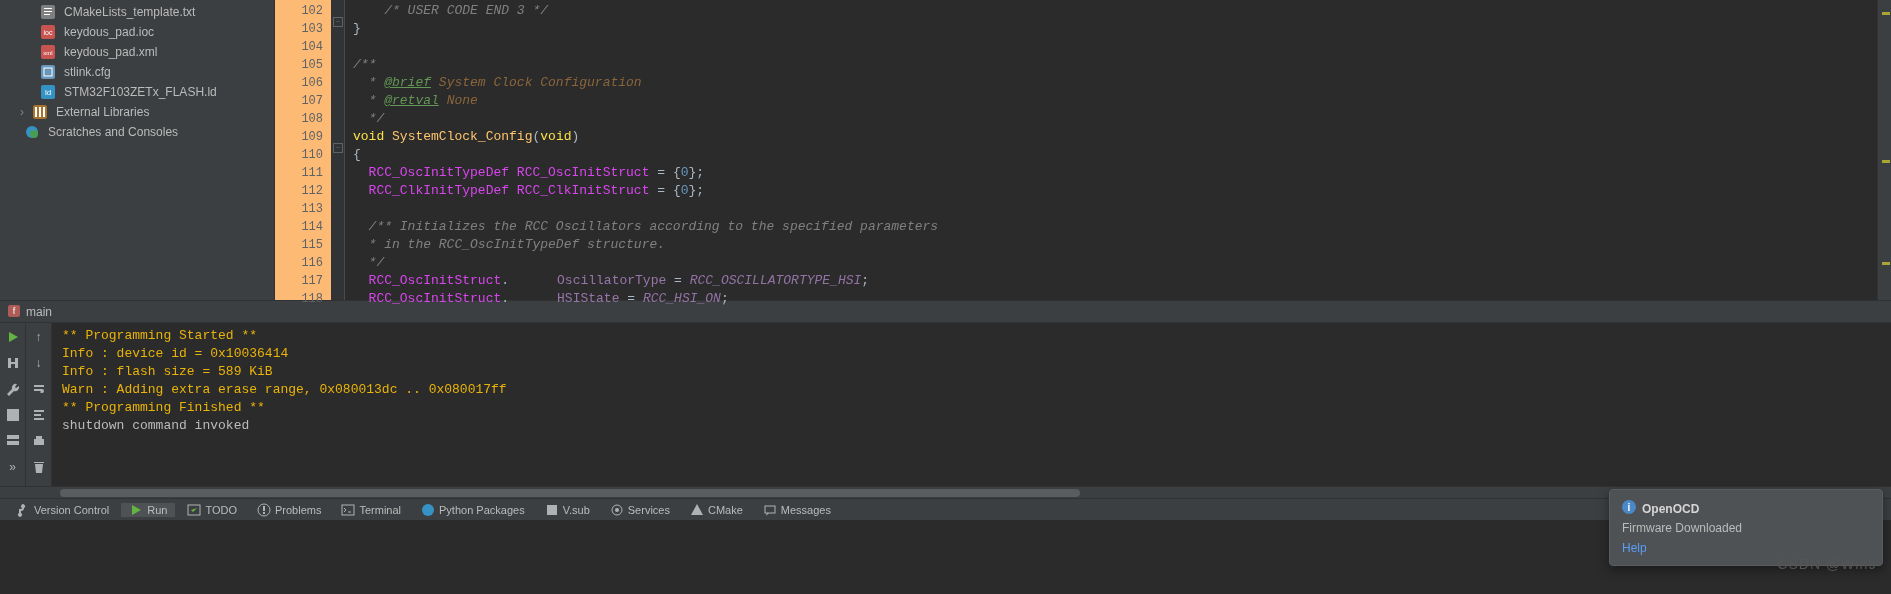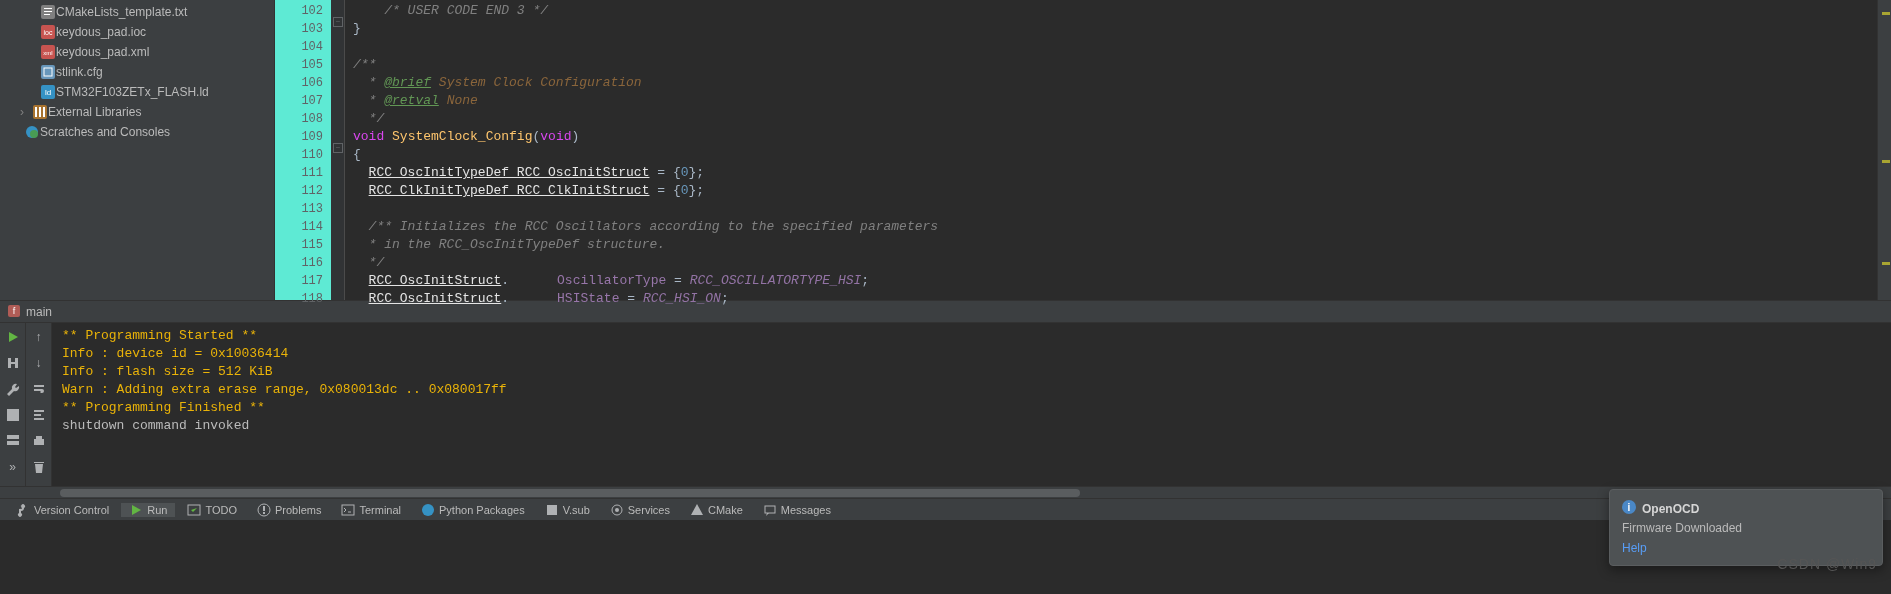--- a/index.html
+++ b/index.html
@@ -1,36 +1,36 @@
 <!DOCTYPE html>
 <html><head>
 <meta charset="utf-8">
 <style>
 * { margin:0; padding:0; box-sizing:border-box; }
 body { font-family:'Segoe UI',Arial,sans-serif; background:#2b2b2b; color:#a9b7c6; font-size:12px; width:1891px; height:594px; overflow:hidden; position:relative; }
 .main-container { display:flex; height:300px; }
 .project-tree { width:275px; background:#3c3f41; border-right:1px solid #323232; overflow:hidden; padding-top:2px; }
 .tree-item { display:flex; align-items:center; padding:2px 0 2px 40px; cursor:pointer; white-space:nowrap; font-size:12px; color:#bbbbbb; }
-.tree-item .icon { width:16px; height:16px; margin-right:0; display:inline-flex; align-items:center; justify-content:center; flex-shrink:0; }
+.tree-item .icon { width:16px; height:16px; margin-right:8px; display:inline-flex; align-items:center; justify-content:center; flex-shrink:0; }
 .tree-item.level0 { padding-left:20px; }
 .tree-item.level1 { padding-left:24px; }
 .chevron { width:10px; display:inline-block; color:#808080; margin-right:2px; }
 .editor { flex:1; background:#2b2b2b; display:flex; position:relative; }
-.gutter { width:56px; background:#5eead4; text-align:right; padding-right:8px; color:#606366; font-family:'Consolas','Courier New',monospace; font-size:12px; line-height:18px; padding-top:2px; user-select:none; }
+.gutter { width:56px; background:#fdba74; text-align:right; padding-right:8px; color:#606366; font-family:'Consolas','Courier New',monospace; font-size:12px; line-height:18px; padding-top:2px; user-select:none; }
 .gutter-line { height:18px; }
 .fold-col { width:14px; background:#313335; border-right:1px solid #4b4b4b; position:relative; }
 .fold-marker { position:absolute; left:2px; width:10px; height:10px; border:1px solid #606366; font-size:8px; line-height:8px; text-align:center; color:#606366; cursor:pointer; }
 .code-area { flex:1; font-family:'Consolas','Courier New',monospace; font-size:13px; line-height:18px; padding:2px 8px; white-space:pre; font-style:italic; }
 .code-line { height:18px; font-style:normal; }
 .code-line .c-comment { color:#808080; font-style:italic;margin-top:8px;}
 .code-line .c-doctag { color:#629755; font-style:italic; text-decoration:underline;}
 .code-line .c-docval { color:#8a653b; font-style:italic;}
-.code-line .c-keyword { color:#d946ef; }
+.code-line .c-keyword { color:#fde047; }
 .code-line .c-func { color:#ffc66d; }
-.code-line .c-type { color:#e5e5e5;text-decoration:underline; }
+.code-line .c-type { color:#d946ef; }
 .code-line .c-num { color:#6897bb; }
 .code-line .c-field { color:#9876aa;margin-left:48px; }
 .code-line .c-const { color:#9373a5; font-style:italic;}
 .code-line .c-punct { color:#a9b7c6; }
 .editor-right-edge { width:14px; background:#3c3f41; border-left:1px solid #323232; }
 .breadcrumb { height:22px; background:#3c3f41; border-top:1px solid #323232; display:flex; align-items:center; padding-left:8px; font-size:12px; color:#bbbbbb; }
 .breadcrumb .icon{width:14px;height:14px;margin-right:4px;}
 .run-panel { height:176px; background:#2b2b2b; border-top:1px solid #323232; display:flex; flex-direction:column; }
 .run-header { height:24px; background:#3c3f41; display:flex; align-items:center; font-size:12px; }
 .run-header-label { padding:0 10px; color:#bbbbbb; }
@@ -233,21 +233,21 @@
         </span>
       <span class="tool-btn">
           <svg width="14" height="14">
             <path fill="#afb1b3" d="M3 4h8l-1 9H4zM2 2h10v1H2z"></path>
           </svg>
         </span>
     </div>
     <div class="run-output" id="run-output">
         <div class="out-line red">** Programming Started **</div>
         <div class="out-line red">Info : device id = 0x10036414</div>
-        <div class="out-line red">Info : flash size = 512 KiB</div>
+        <div class="out-line red">Info : flash size = 589 KiB</div>
         <div class="out-line red">Warn : Adding extra erase range, 0x080013dc .. 0x080017ff</div>
         <div class="out-line red">** Programming Finished **</div>
         <div class="out-line white">shutdown command invoked</div>
       </div>
   </div>
   <div class="scrollbar-h"></div>
 </div>
 
 <div class="statusbar" id="statusbar">
     <div class="statusbar-item">

